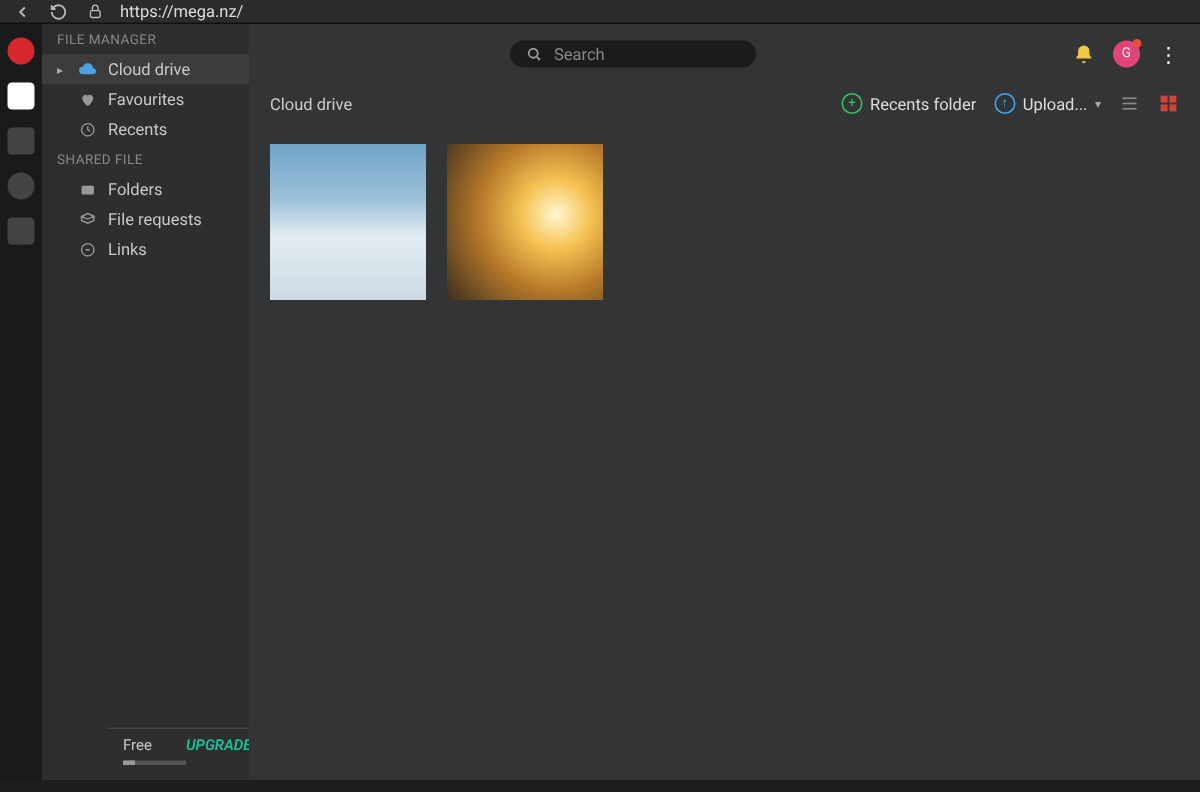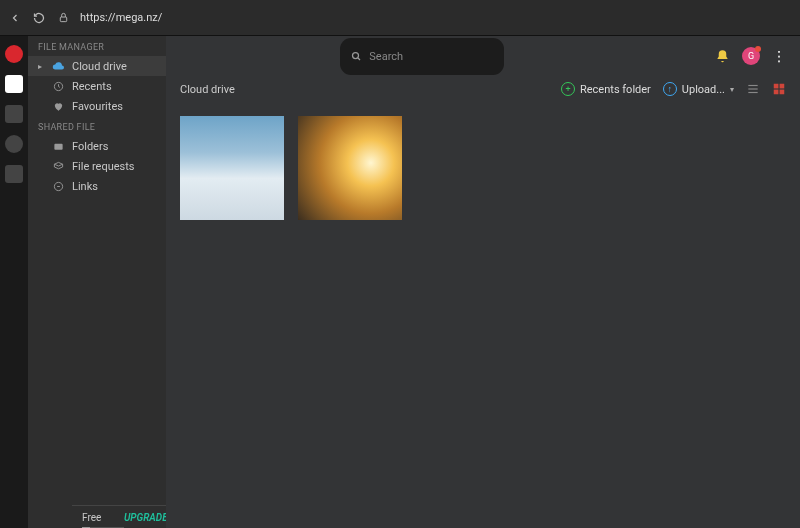--- a/index.html
+++ b/index.html
@@ -1,37 +1,37 @@
 <!DOCTYPE html>
 <html><head>
 <meta charset="utf-8">
 <style>
   * { margin:0; padding:0; box-sizing:border-box; font-family:-apple-system,BlinkMacSystemFont,"Segoe UI",Roboto,sans-serif; }
   html,body{width:800px;height:528px;overflow:hidden;background:#1e1e1e;color:#ccc;}
-  .chrome{height:36px;background:#2b2b2b;display:flex;align-items:center;padding:0 8px;gap:10px;font-size:11px;color:#ccc;border-bottom:1px solid #111;}
+  .chrome{height:16px;background:#2b2b2b;display:flex;align-items:center;padding:0 8px;gap:10px;font-size:11px;color:#ccc;border-bottom:1px solid #111;}
   .chrome .icon{width:14px;height:14px;display:flex;align-items:center;justify-content:center;color:#bbb;}
   .chrome .url{flex:1;color:#ddd;}
   .app{display:flex;height:504px;}
   .rail{width:28px;background:#1a1a1a;display:flex;flex-direction:column;align-items:center;padding-top:9px;gap:12px;}
   .rail .dot{width:18px;height:18px;border-radius:50%;}
   .rail .sq{width:18px;height:18px;border-radius:3px;}
   .sidebar{width:138px;background:#2e2e2e;display:flex;flex-direction:column;font-size:11px;color:#c8c8c8;}
   .sb-title{font-size:14px;font-weight:600;color:#fff;padding:10px 10px 8px;}
   .sb-sect{font-size:9px;color:#888;padding:6px 10px 4px;letter-spacing:.3px;}
   .sb-item{display:flex;align-items:center;gap:8px;height:20px;padding:0 10px;cursor:pointer;}
   .sb-item.active{background:#3c3c3c;}
   .sb-item .chev{width:6px;font-size:8px;color:#aaa;}
   .sb-item .ic{width:12px;height:12px;display:flex;align-items:center;justify-content:center;}
   .sb-foot{margin-top:auto;border-top:1px solid #444;padding:6px 10px 10px;display:flex;justify-content:space-between;align-items:flex-start;font-size:10px;margin-left:44px;}
   .sb-foot .bar{width:42px;height:3px;background:#555;margin-top:4px;}
   .sb-foot .bar>div{width:8px;height:100%;background:#999;}
   .upg{color:#1fbf9c;font-weight:600;font-size:10px;font-style:italic;}
   .main{flex:1;background:#333436;display:flex;flex-direction:column;min-width:0;}
   .topbar{height:40px;display:flex;align-items:center;padding:0 14px;gap:10px;}
-  .search{flex:0 0 164px;margin-left:auto;margin-right:auto;height:37px;background:#1c1c1c;border-radius:11px;display:flex;align-items:center;padding:0 10px;color:#888;font-size:11px;gap:7px;position:relative;left:40px;}
+  .search{flex:0 0 164px;margin-left:auto;margin-right:auto;height:18px;background:#1c1c1c;border-radius:11px;display:flex;align-items:center;padding:0 10px;color:#888;font-size:11px;gap:7px;position:relative;left:40px;}
   .top-right{margin-left:auto;display:flex;align-items:center;gap:12px;}
   .bell{color:#eec944;}
   .avatar{width:18px;height:18px;border-radius:50%;background:#e0457a;display:flex;align-items:center;justify-content:center;font-size:9px;color:#fff;position:relative;}
   .avatar::after{content:"";position:absolute;top:-1px;right:-1px;width:6px;height:6px;background:#e74c3c;border-radius:50%;}
   .kebab{color:#fff;font-size:14px;}
   .toolbar{height:26px;display:flex;align-items:center;padding:0 14px;font-size:11px;gap:12px;}
   .toolbar .path{color:#ccc;}
   .toolbar .spacer{flex:1;}
   .tbtn{display:flex;align-items:center;gap:5px;color:#ddd;cursor:pointer;}
   .circ{width:14px;height:14px;border:1.3px solid;border-radius:50%;display:flex;align-items:center;justify-content:center;font-size:9px;line-height:1;}
@@ -88,35 +88,35 @@
       <span class="ic">
           <svg width="12" height="12" viewBox="0 0 24 24" fill="#4aa3e0">
             <path d="M6 19a5 5 0 0 1 .4-9.98A7 7 0 0 1 20 11a4 4 0 0 1 0 8H6z"></path>
           </svg>
         </span>
       <span>Cloud drive</span>
     </div>
     <div class="sb-item">
       <span class="chev"></span>
       <span class="ic">
+          <svg width="11" height="11" viewBox="0 0 24 24" fill="#999">
+            <path d="M12 21s-8-5-8-12a5 5 0 0 1 8-3 5 5 0 0 1 8 3c0 7-8 12-8 12z"></path>
+          </svg>
+        </span>
+      <span>Favourites</span>
+    </div>
+    <div class="sb-item">
+      <span class="chev"></span>
+      <span class="ic">
           <svg width="11" height="11" viewBox="0 0 24 24" fill="none" stroke="#999" stroke-width="2">
             <circle cx="12" cy="12" r="9"></circle>
             <path d="M12 7v5l3 2"></path>
           </svg>
         </span>
       <span>Recents</span>
-    </div>
-    <div class="sb-item">
-      <span class="chev"></span>
-      <span class="ic">
-          <svg width="11" height="11" viewBox="0 0 24 24" fill="#999">
-            <path d="M12 21s-8-5-8-12a5 5 0 0 1 8-3 5 5 0 0 1 8 3c0 7-8 12-8 12z"></path>
-          </svg>
-        </span>
-      <span>Favourites</span>
     </div>
 
     <div class="sb-sect">SHARED FILE</div>
 
     <div class="sb-item">
       <span class="chev"></span>
       <span class="ic">
           <svg width="11" height="11" viewBox="0 0 24 24" fill="#999">
             <rect x="3" y="6" width="18" height="13" rx="2"></rect>
           </svg>

